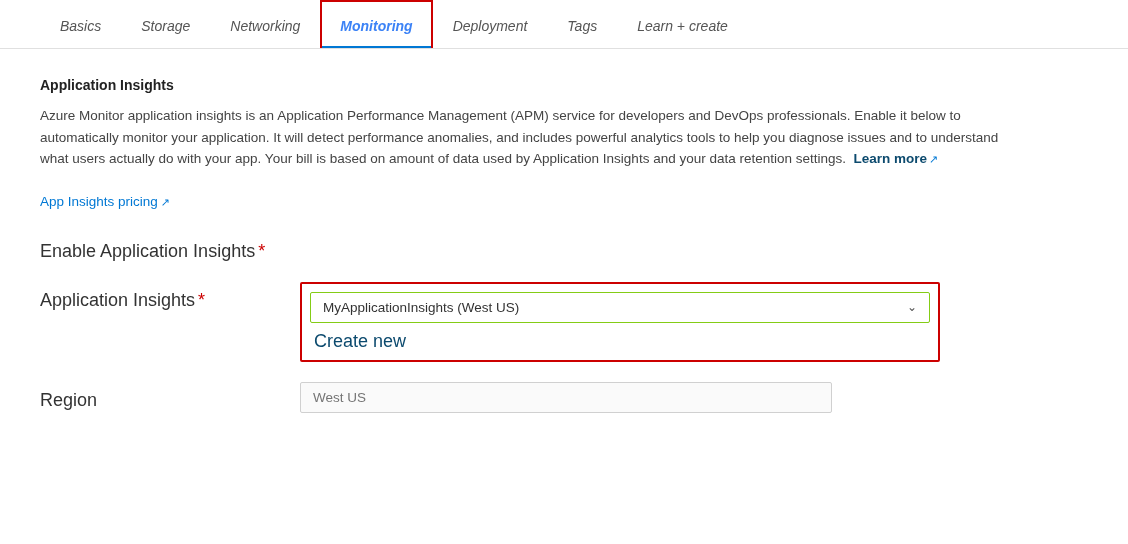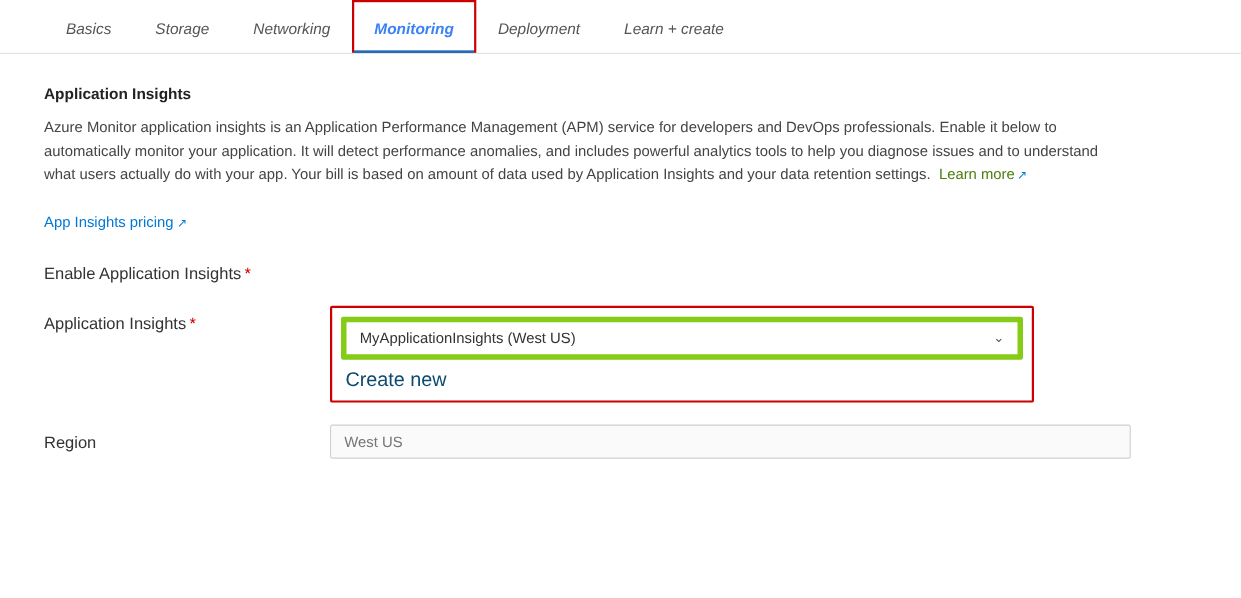--- a/index.html
+++ b/index.html
@@ -61,23 +61,24 @@
 
     .description {
       font-size: 13.5px;
       color: #444;
       line-height: 1.6;
       max-width: 980px;
       margin-bottom: 6px;
     }
 
     .description a, .link {
-      color: #4d7c0f;
+      color: #0c4a6e;
       text-decoration: none;
       cursor: pointer;
+      font-weight: bold;
     }
 
     .pricing-link {
       display: inline-block;
       margin-top: 18px;
       margin-bottom: 24px;
       color: #0078d4;
       font-size: 13.5px;
       cursor: pointer;
     }
@@ -86,21 +87,21 @@
     .form-row {
       display: flex;
       align-items: flex-start;
       margin-bottom: 20px;
     }
 
     .form-label {
       width: 260px;
       min-width: 260px;
       padding-top: 8px;
-      font-size: 15px;
+      font-size: 18px;
       color: #333;
     }
 
     .required-star {
       color: #cc0000;
       margin-left: 3px;
     }
 
     
     .radio-group {
@@ -145,21 +146,21 @@
       border: 2px solid #cc0000;
       padding: 8px;
       border-radius: 2px;
       width: 640px;
     }
 
     .dropdown-field {
       display: flex;
       align-items: center;
       justify-content: space-between;
-      border: 5px solid #84cc16;
+      border: 1px solid #84cc16;
       border-radius: 2px;
       padding: 7px 12px;
       background: #fff;
       cursor: pointer;
       font-size: 13.5px;
       color: #333;
       width: 100%;
     }
 
     .dropdown-chevron {
@@ -171,39 +172,40 @@
       display: inline-block;
       margin-top: 8px;
       margin-left: 4px;
       color: #0c4a6e;
       font-size: 18px;
       cursor: pointer;
     }
 
     
     .text-field {
-      width: 728px;
+      width: 532px;
       border: 1px solid #d0d0d0;
       border-radius: 2px;
       padding: 7px 12px;
       font-size: 13.5px;
       color: #000000;
       background: #fafafa;
       outline: none;
     }
   </style>
 </head>
 <body>
 
 <nav class="tab-nav">
   <span class="tab-item">Basics</span>
   <span class="tab-item">Storage</span>
   <span class="tab-item">Networking</span>
   <span class="tab-item active">Monitoring</span>
   <span class="tab-item">Deployment</span>
+  <span class="tab-item">Tags</span>
   <span class="tab-item">Learn + create</span>
 </nav>
 
 <div class="content">
 
   
   <div class="section-title">Application Insights</div>
 
   
   <p class="description">

